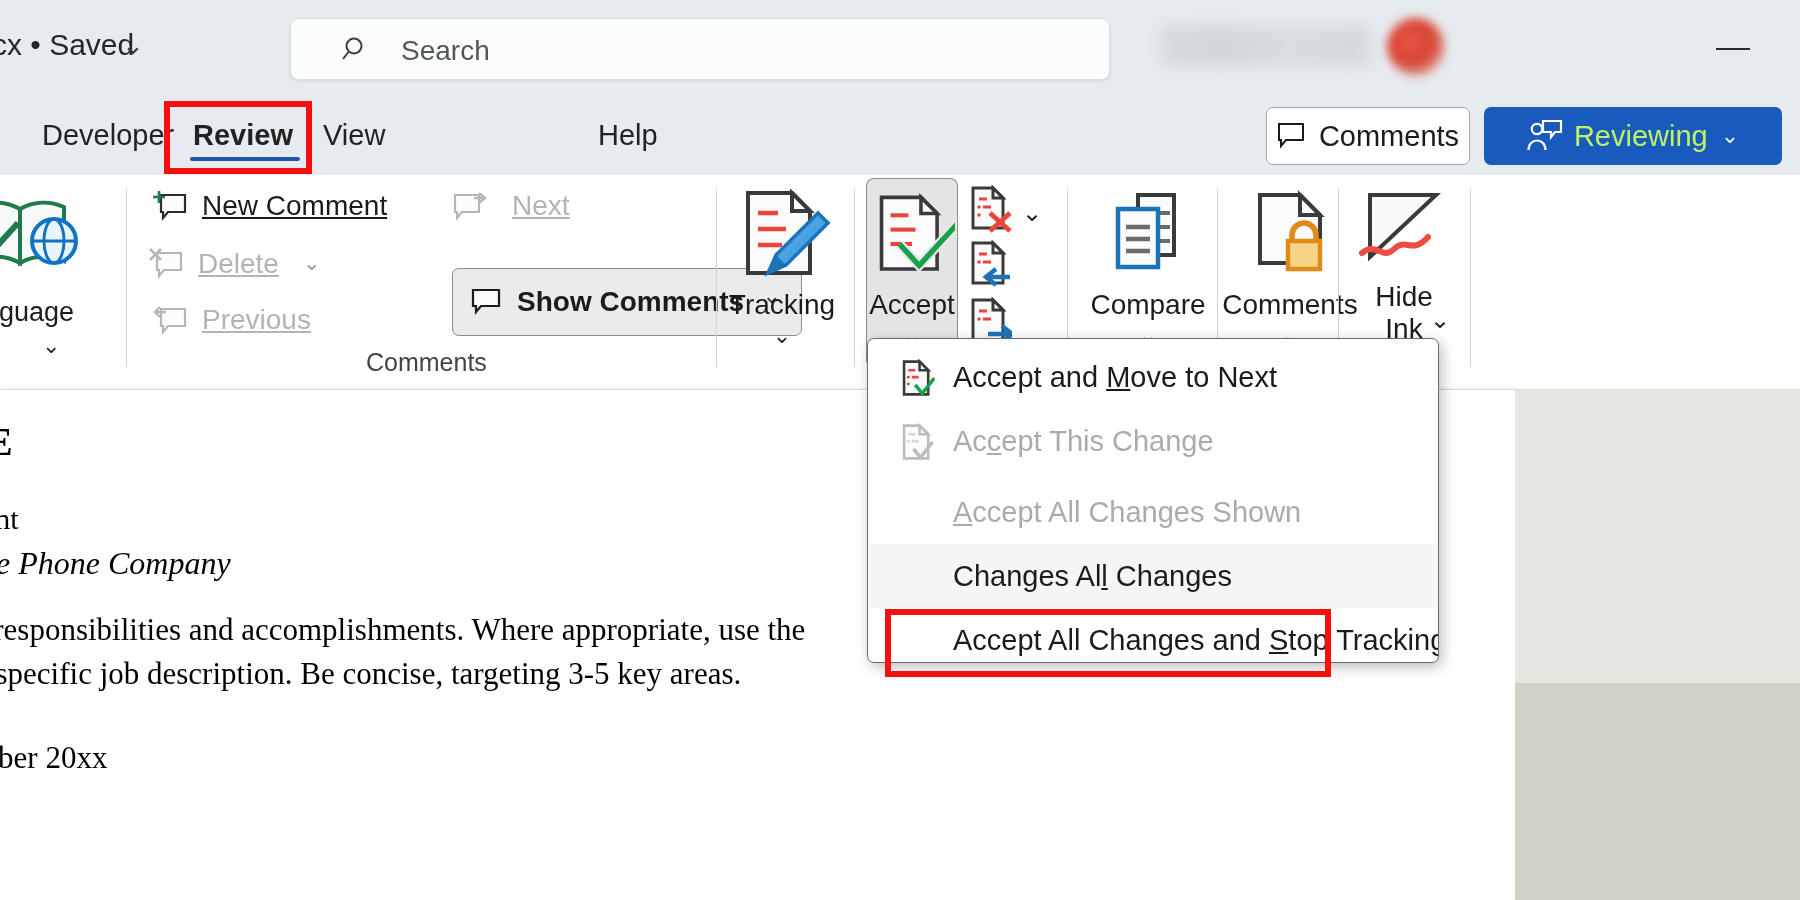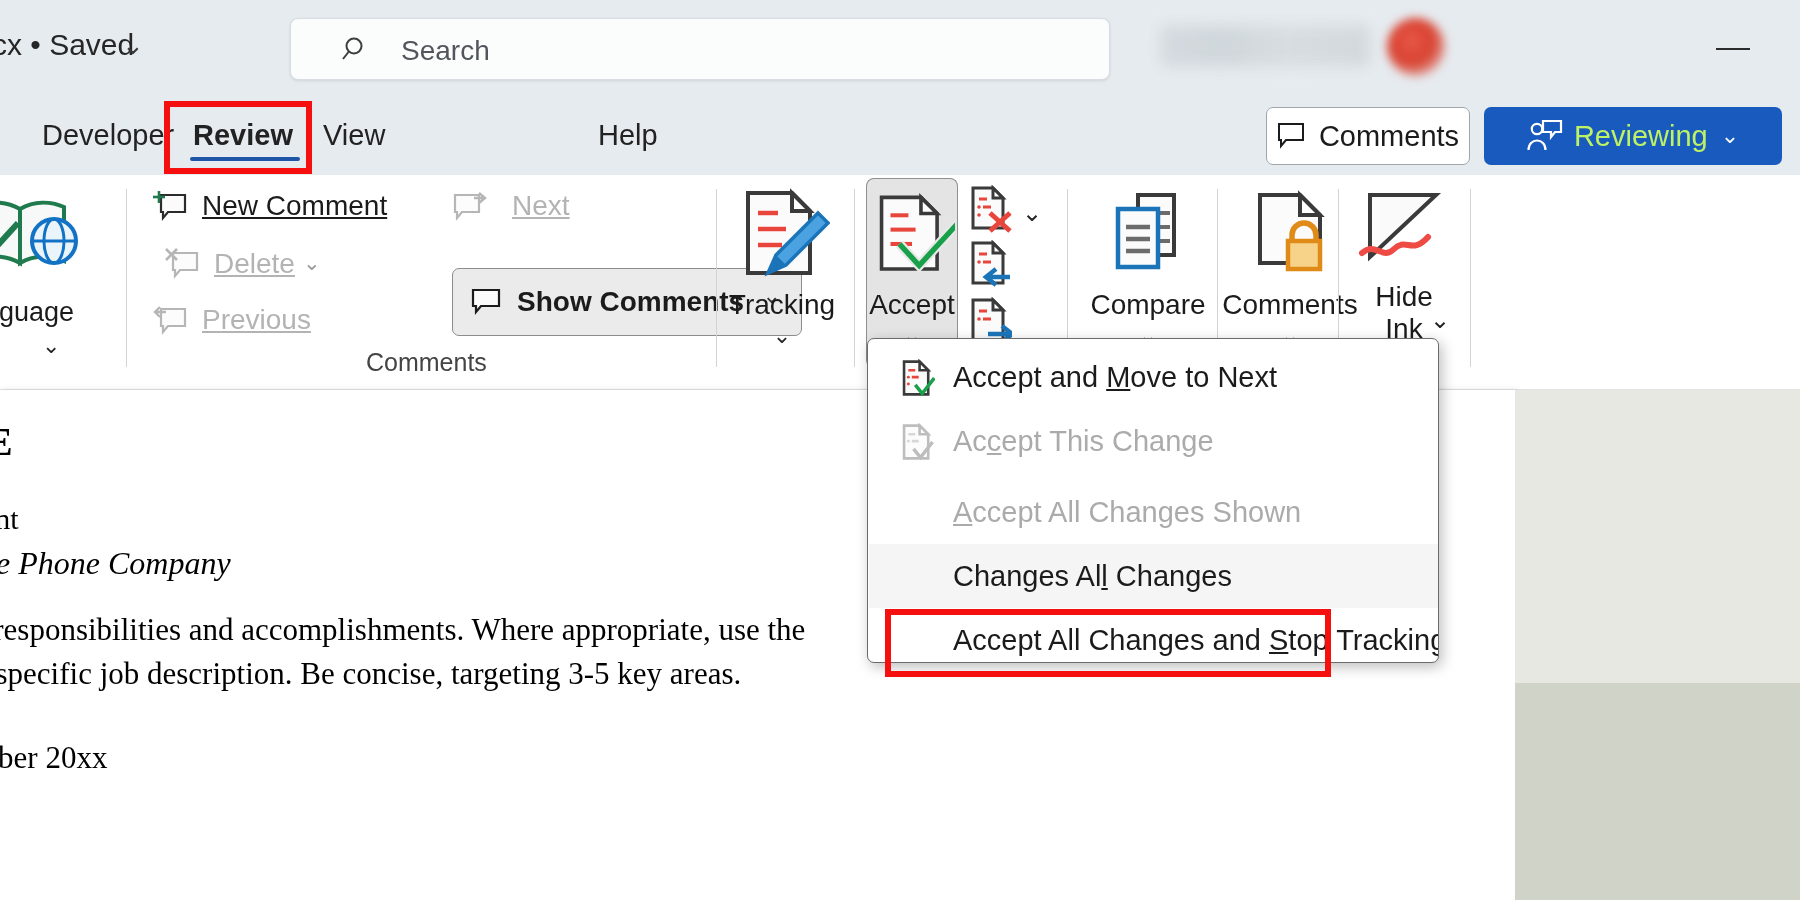--- a/index.html
+++ b/index.html
@@ -254,21 +254,21 @@
 
     <div class="small-item" style="left:152px; top:8px;">
       <svg width="36" height="36" viewBox="0 0 36 36">
         <path d="M9 7h24v17H16l-5 6v-6H9z" fill="#fbfbfb" stroke="#2b2b2b" stroke-width="2.2"></path>
         <line x1="7" y1="3" x2="7" y2="15" stroke="#1f7a4d" stroke-width="2.6"></line>
         <line x1="1" y1="9" x2="13" y2="9" stroke="#1f7a4d" stroke-width="2.6"></line>
       </svg>
       <span class="lbl">New Comment</span>
     </div>
 
-    <div class="small-item disabled" style="left:164px; top:66px;">
+    <div class="small-item disabled" style="left:148px; top:66px;">
       <svg width="36" height="36" viewBox="0 0 36 36">
         <path d="M9 7h24v17H16l-5 6v-6H9z" fill="#fcfcfc" stroke="#b6b6b6" stroke-width="2.2"></path>
         <line x1="2" y1="3" x2="13" y2="14" stroke="#b6b6b6" stroke-width="2.6"></line>
         <line x1="13" y1="3" x2="2" y2="14" stroke="#b6b6b6" stroke-width="2.6"></line>
       </svg>
       <span class="lbl">Delete</span>
     </div>
     <div class="mini-chev" style="left:303px; top:76px;">⌄</div>
 
     <div class="small-item disabled" style="left:152px; top:122px;">

